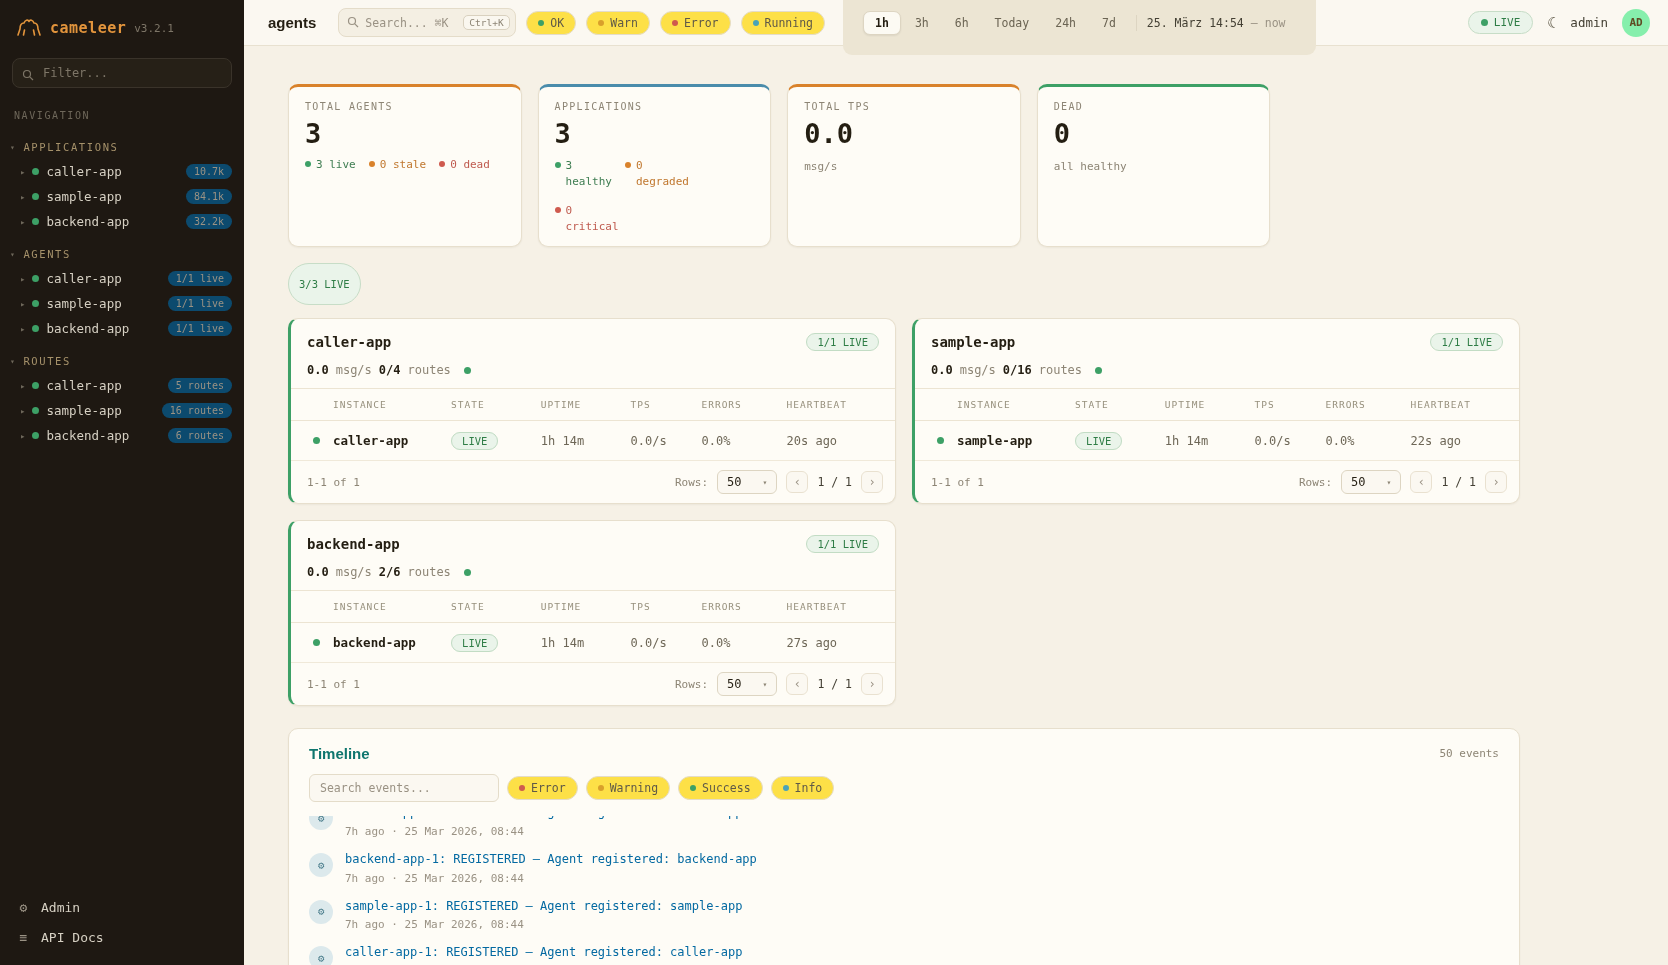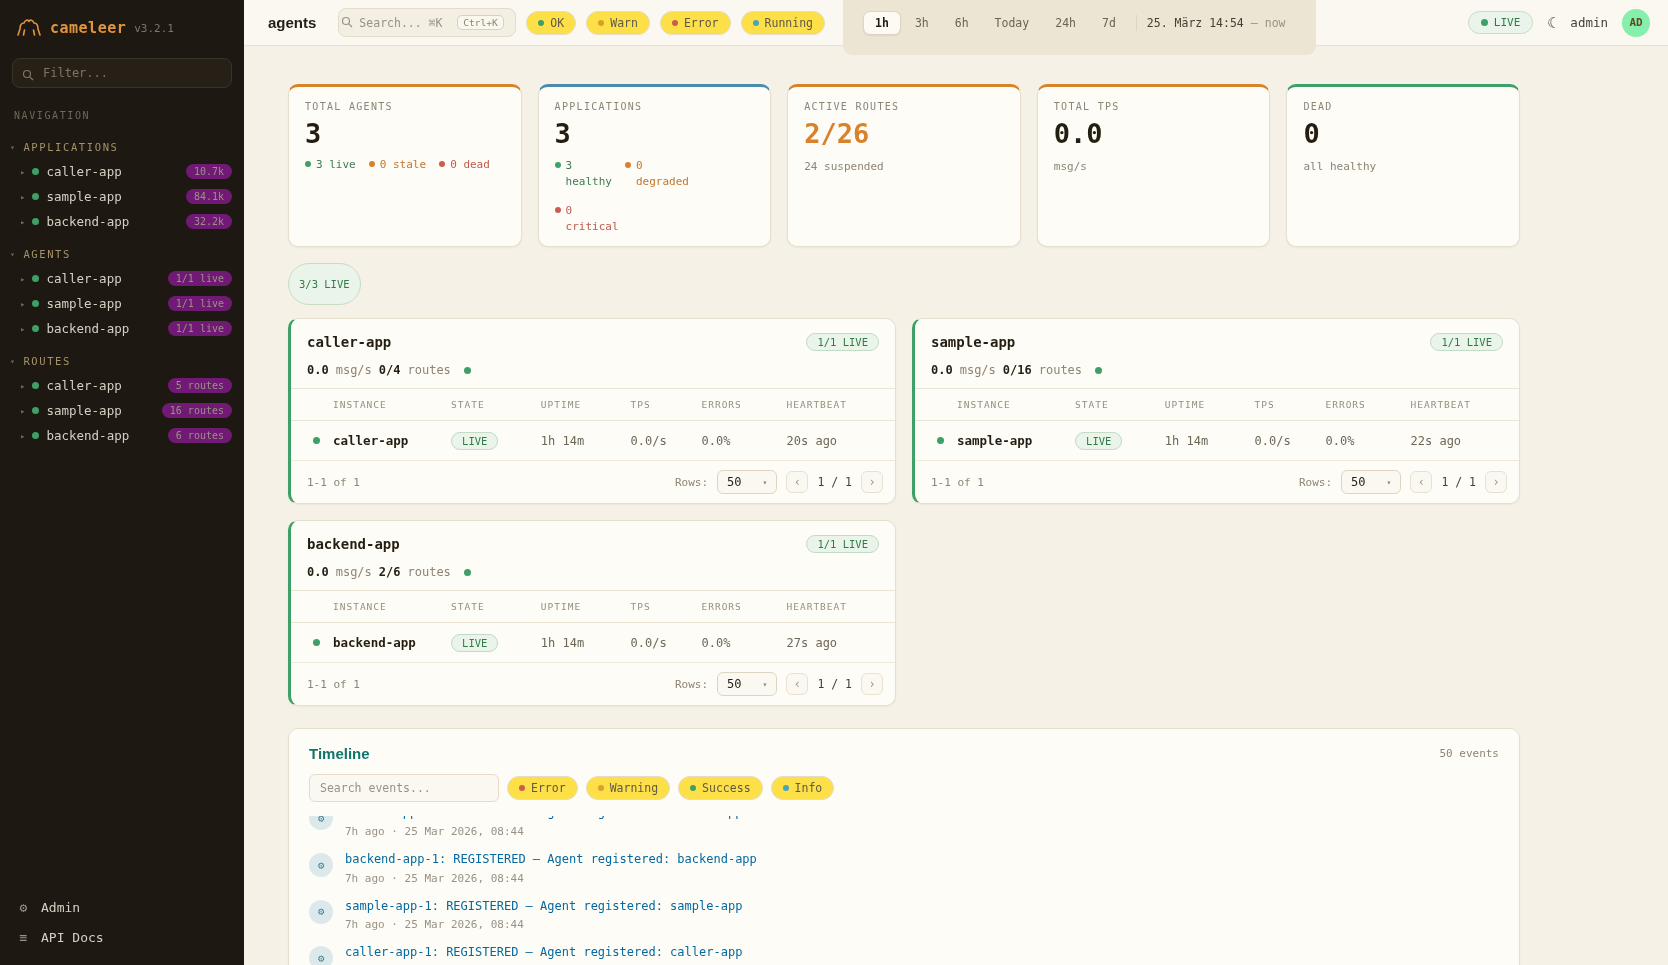--- a/index.html
+++ b/index.html
@@ -20,31 +20,31 @@
   .section-head { display:flex; align-items:center; gap:7px; padding:6px 16px 6px 10px; font-size:10.5px; letter-spacing:1.6px; color:#a5916a; cursor:pointer; }
   .tiny-caret { color:#6e675a; font-size:8px; }
   .nav-item { display:flex; align-items:center; gap:7px; padding:5px 12px 5px 20px; font-size:12.5px; color:#d6d0c3; cursor:pointer; }
   .nav-item .caret { color:#6e675a; font-size:9px; }
   .dot { width:7px; height:7px; border-radius:50%; display:inline-block; flex:none; }
   .dot-green { background:#3da066; }
   .dot-orange { background:#d9822b; }
   .dot-red { background:#cf5a4e; }
   .dot-amber { background:#d9a02b; }
   .dot-blue { background:#4aa3b8; }
-  .nav-badge { margin-left:auto; background:#701a75; border-radius:999px; padding:2px 8px; font-size:10px; color:#9a9284; }
+  .nav-badge { margin-left:auto; background:#0c4a6e; border-radius:999px; padding:2px 8px; font-size:10px; color:#9a9284; }
   .sidebar-spacer { flex:1; }
   .sidebar-bottom { padding:10px 16px 20px; display:flex; flex-direction:column; gap:15px; }
   .sb-item { display:flex; align-items:center; gap:10px; font-size:13px; color:#d6d0c3; cursor:pointer; }
   .sb-icon { color:#9a9284; font-size:13px; width:15px; text-align:center; }
 
   
   .main { flex:1; display:flex; flex-direction:column; height:100%; }
   .topbar { height:46px; min-height:46px; background:#fbf8f1; border-bottom:1px solid #e8e1d0; display:flex; align-items:center; gap:10px; padding:0 18px 0 24px; }
   .page-title { font-family:"Liberation Sans",sans-serif; font-weight:bold; font-size:15px; color:#241e12; margin-right:12px; }
-  .search-box { display:flex; align-items:center; gap:6px; background:#f4efe3; border:1px solid #e4dcc9; border-radius:8px; padding:4px 6px 4px 2px; width:178px; color:#8d8575; cursor:text; }
+  .search-box { display:flex; align-items:center; gap:6px; background:#f4efe3; border:1px solid #e4dcc9; border-radius:8px; padding:4px 6px 4px 8px; width:178px; color:#8d8575; cursor:text; }
   .search-input { border:none; background:transparent; outline:none; font:inherit; font-size:11.5px; color:#6b6453; width:92px; }
   .search-input::placeholder { color:#9a9284; }
   .kbd { border:1px solid #d9d1bf; border-radius:5px; padding:1px 5px; font-size:9.5px; color:#8d8575; background:#faf7ef; white-space:nowrap; }
   .chip { display:inline-flex; align-items:center; gap:6px; border:1px solid #e4dcc9; background:#fde047; border-radius:999px; padding:4px 11px; font-size:11.5px; color:#5f5948; cursor:pointer; white-space:nowrap; }
   .chip .dot { width:6px; height:6px; }
   .range-group { display:flex; align-items:center; background:#ece5d3; border-radius:9px; padding:20px; gap:2px; margin-left:8px; }
   .range-btn { padding:4px 11px; font-size:11.5px; color:#6b6453; border-radius:7px; cursor:pointer; border:1px solid transparent; white-space:nowrap; }
   .range-btn.active { background:#fcfaf3; border:1px solid #ddd5c2; box-shadow:0 1px 2px rgba(0,0,0,.07); color:#241e12; font-weight:bold; }
   .range-divider { width:1px; height:16px; background:#ddd5c2; margin:0 6px; }
   .range-date { font-size:11.5px; color:#444034; padding:0 10px 0 2px; display:flex; gap:7px; align-items:center; white-space:nowrap; }
@@ -329,25 +329,20 @@
             <span class="substat stacked">
               <span class="dot dot-red"></span>
               <span class="col sub-red">
                   <span>0</span>
                   <span>critical</span>
                 </span>
             </span>
           </div>
         </div>
 
-        <div class="stat-card" style="--acc:#d9822b">
-          <div class="stat-label">ACTIVE ROUTES</div>
-          <div class="stat-value orange">2/26</div>
-          <div class="stat-sub-plain">24 suspended</div>
-        </div>
 
         <div class="stat-card" style="--acc:#d9822b">
           <div class="stat-label">TOTAL TPS</div>
           <div class="stat-value">0.0</div>
           <div class="stat-sub-plain">msg/s</div>
         </div>
 
         <div class="stat-card" style="--acc:#3da066">
           <div class="stat-label">DEAD</div>
           <div class="stat-value">0</div>

